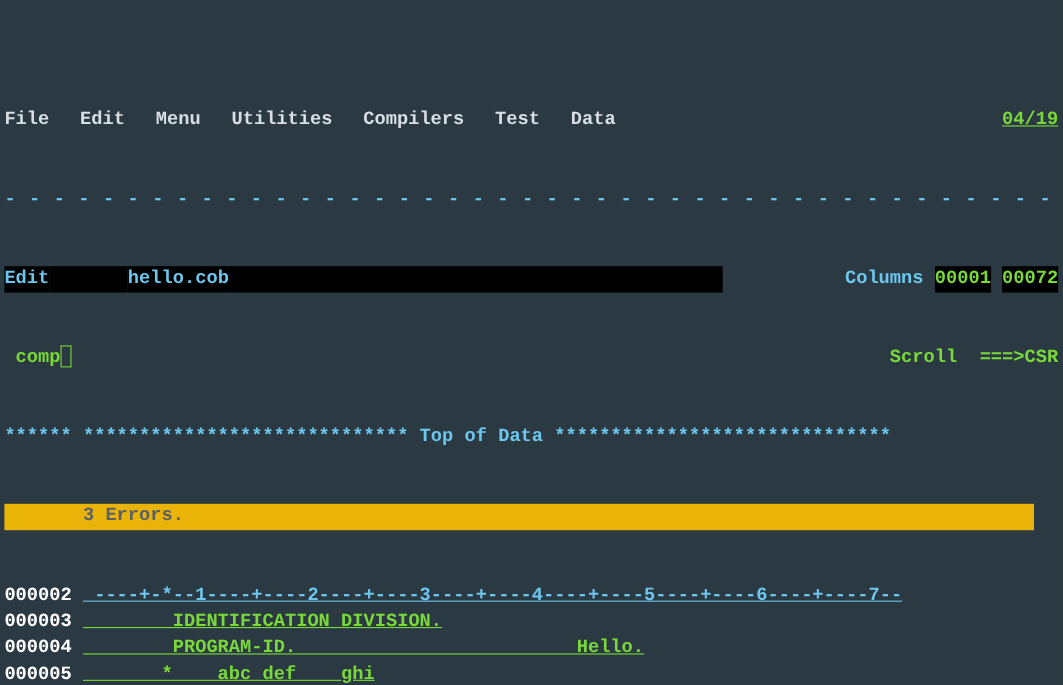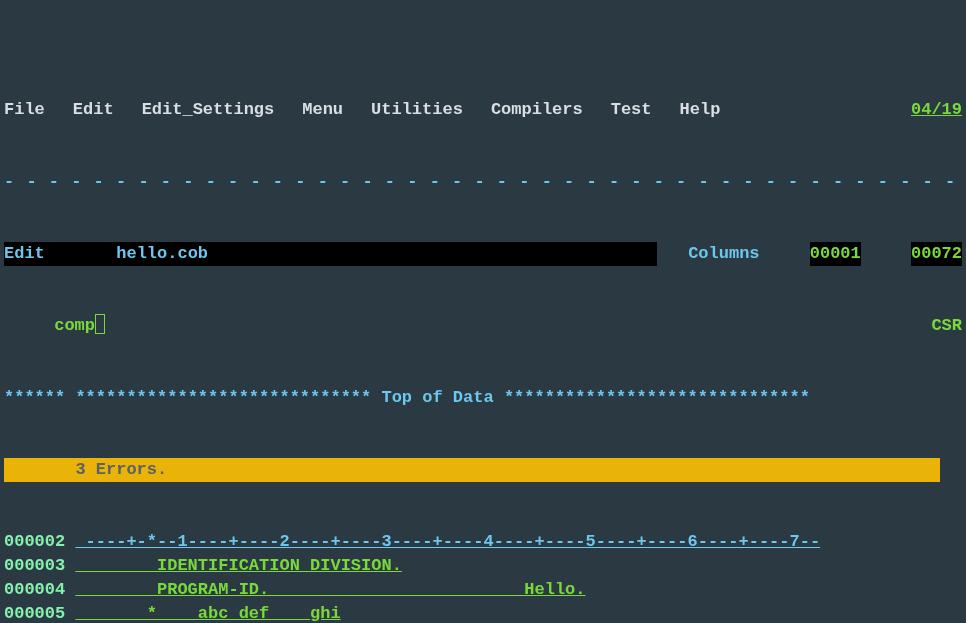--- a/index.html
+++ b/index.html
@@ -21,24 +21,24 @@
     display: flex;
   }
   .menu-bar .spacer { flex: 1; }
   .menu-item { margin-right: 28px; cursor: pointer; }
   .menu-item:last-of-type { margin-right: 0; }
   .page-ind { color: #7ad93a; text-decoration: underline; }
   .divider { color: #6cc6ee; letter-spacing: 1px; overflow: hidden; white-space: nowrap; }
   .row { display: flex; }
   .row .grow { flex: 1; }
   .blue { color: #6cc6ee; }
-  .green { color: #7ad93a; margin-left: 40px; }
+  .green { color: #7ad93a; }
   .black-bg { background: #000; }
   .ruler { color: #6cc6ee; text-decoration: underline; }
-  .lineno { color: #86efac; display: inline-block; width: 7ch; }
+  .lineno { color: #ffffff; display: inline-block; width: 7ch; }
   .code { color: #7ad93a; text-decoration: underline; }
   .err-banner {
     background: #eab308;
     color: #5b6265;
     display: flex;
     width: 936px;
   }
   .cursor {
     display: inline-block;
     width: 10px;
@@ -49,42 +49,41 @@
   .top-data { color: #6cc6ee; }
 </style>
 </head>
 <body>
 
 
 
 <div class="menu-bar">
   <span class="menu-item">File</span>
   <span class="menu-item">Edit</span>
-  <span class="menu-item">Edit_Settings</span>
   <span class="menu-item">Menu</span>
   <span class="menu-item">Utilities</span>
   <span class="menu-item">Compilers</span>
   <span class="menu-item">Test</span>
-  <span class="menu-item">Help</span>
+  <span class="menu-item">Data</span>
   <span class="spacer"></span>
   <span class="page-ind">04/19</span>
 </div>
 
 <div class="divider"> -  -  -  -  -  -  -  -  -  -  -  -  -  -  -  -  -  -  -  -  -  -  -  -  -  -  -  -  -  -  -  -  -  -  -  -  -  -  -  -  -  -  -  -  -  -  -  -  -  -  -  -  -  -  -  -</div>
 
 <div class="row">
   <span class="blue black-bg">Edit</span><span class="black-bg">       </span><span class="blue black-bg">hello.cob</span><span class="black-bg">                                            </span>
   <span class="grow"></span>
   <span class="blue">Columns</span><span> </span><span class="green black-bg">00001</span><span> </span><span class="green black-bg">00072</span>
 </div>
 
 <div class="row">
   <span> </span><span class="green">comp</span><span class="cursor"></span>
   <span class="grow"></span>
-  <span class="green">CSR</span>
+  <span class="green">Scroll  ===&gt;</span><span class="green">CSR</span>
 </div>
 
 <div class="top-data">****** ***************************** Top of Data ******************************</div>
 
 <div class="err-banner">       3 Errors.</div>
 
 <div id="code-area"><div><span class="lineno">000002</span><span class="ruler"> ----+-*--1----+----2----+----3----+----4----+----5----+----6----+----7--</span></div><div><span class="lineno">000003</span><span class="code">        IDENTIFICATION DIVISION.</span></div><div><span class="lineno">000004</span><span class="code">        PROGRAM-ID.                         Hello.</span></div><div><span class="lineno">000005</span><span class="code">       *    abc def    ghi</span></div></div>
 
 
 

